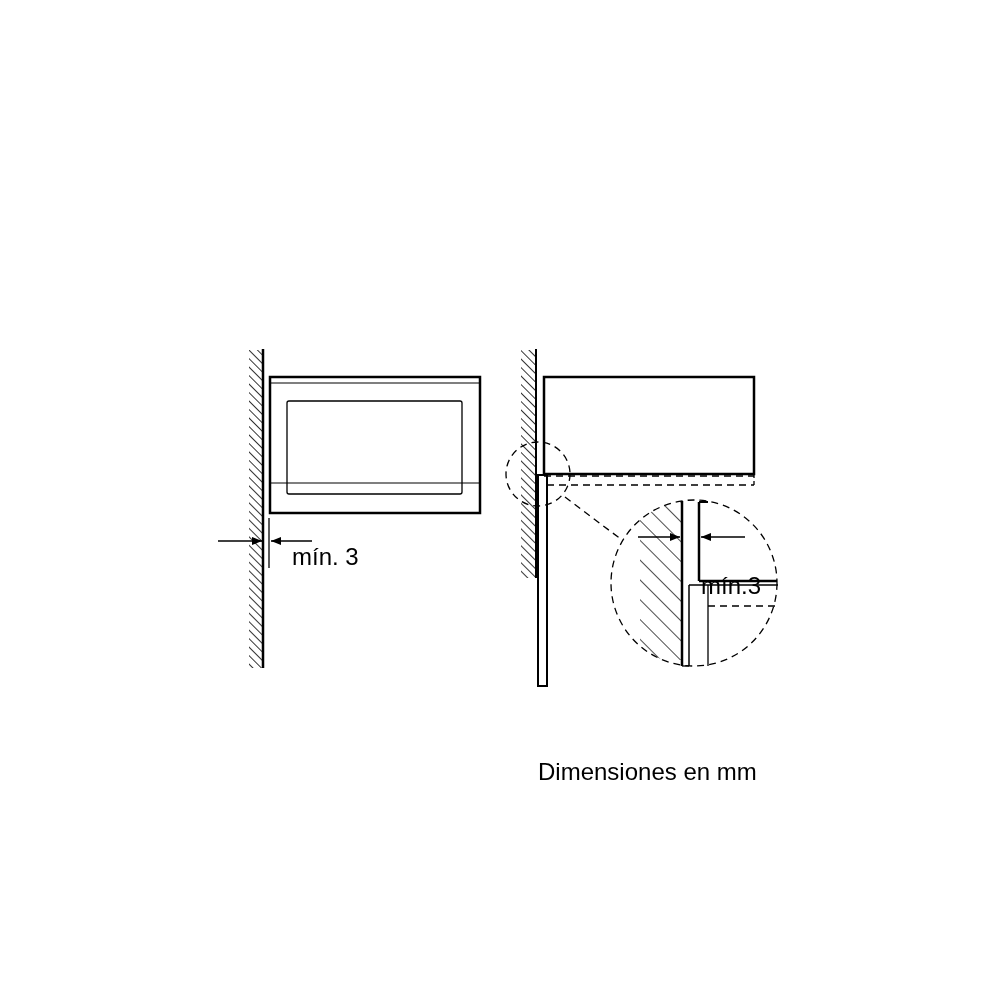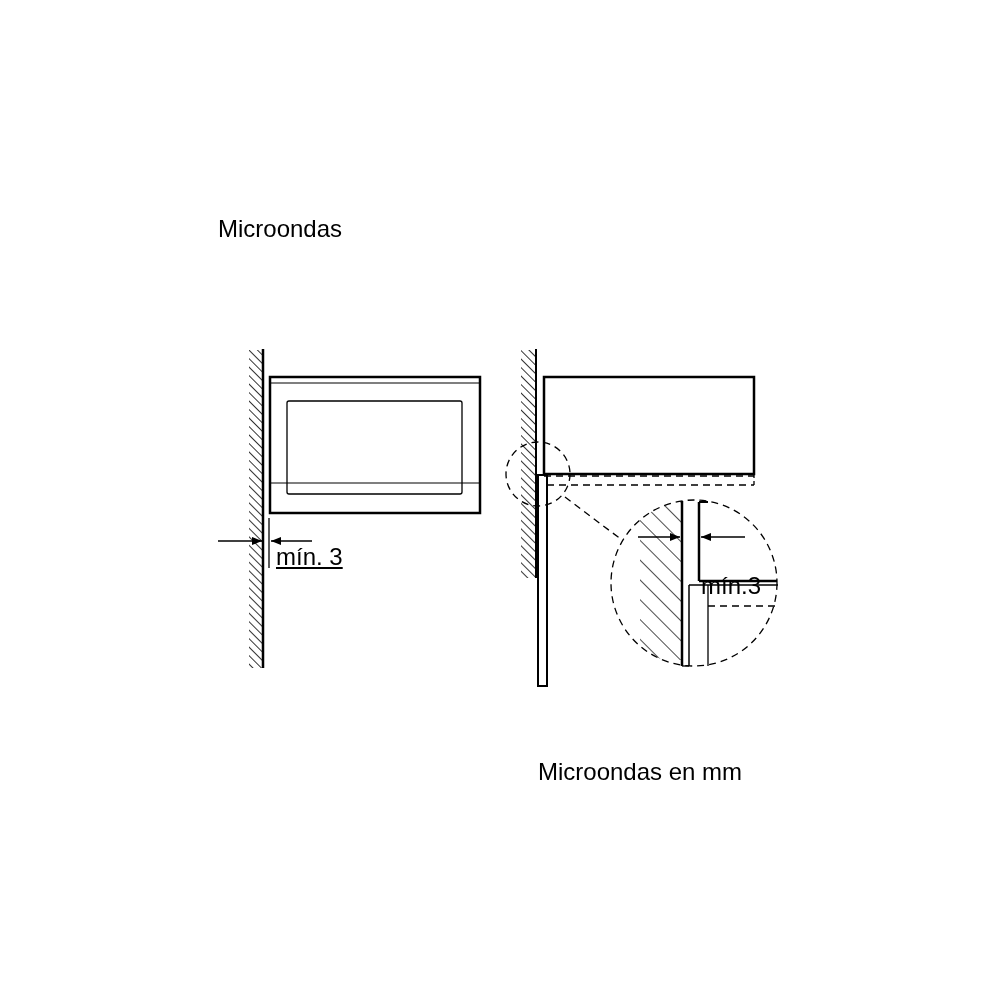--- a/index.html
+++ b/index.html
@@ -7,21 +7,20 @@
   .title { position:absolute; left:218px; top:215px; font-size:24px; line-height:28px; }
   .title div { white-space:nowrap; }
   .footer { position:absolute; left:538px; top:758px; font-size:24px; line-height:28px; white-space:nowrap; }
   .lbl { position:absolute; font-size:24px; line-height:28px; white-space:nowrap; }
   svg { position:absolute; left:0; top:0; }
 </style>
 </head>
 <body>
 
 <div class="title">
-  <div>Microondas</div>
 </div>
 
 <svg width="1000" height="1000" viewBox="0 0 1000 1000">
   <defs>
     <pattern id="hatch" patternUnits="userSpaceOnUse" width="6" height="6" patternTransform="rotate(-45)">
       <line x1="0" y1="0" x2="0" y2="6" stroke="#000" stroke-width="1.6"></line>
     </pattern>
     <pattern id="hatchWide" patternUnits="userSpaceOnUse" width="14" height="14" patternTransform="rotate(-45)">
       <line x1="0" y1="0" x2="0" y2="14" stroke="#000" stroke-width="1.4"></line>
     </pattern>
@@ -86,16 +85,16 @@
     <line x1="699" y1="502" x2="699" y2="581" stroke="#000" stroke-width="2.5"></line>
     <line x1="699" y1="581" x2="777" y2="581" stroke="#000" stroke-width="2.5"></line>
     <line x1="699" y1="502" x2="708" y2="502" stroke="#000" stroke-width="2"></line>
     <g>
       <line x1="638" y1="537" x2="680" y2="537" stroke="#000" stroke-width="1.3" marker-end="url(#arrowR)"></line>
       <line x1="745" y1="537" x2="701" y2="537" stroke="#000" stroke-width="1.3" marker-end="url(#arrowR)"></line>
     </g>
   </g>
 </svg>
 
-<div class="lbl" style="left:276px; top:543px;text-decoration:underline;">mín. 3</div>
+<div class="lbl" style="left:292px; top:543px;">mín. 3</div>
 <div class="lbl" style="left:701px; top:572px;">mín.3</div>
 
-<div class="footer">Microondas en mm</div>
+<div class="footer">Dimensiones en mm</div>
 
 </body></html>

